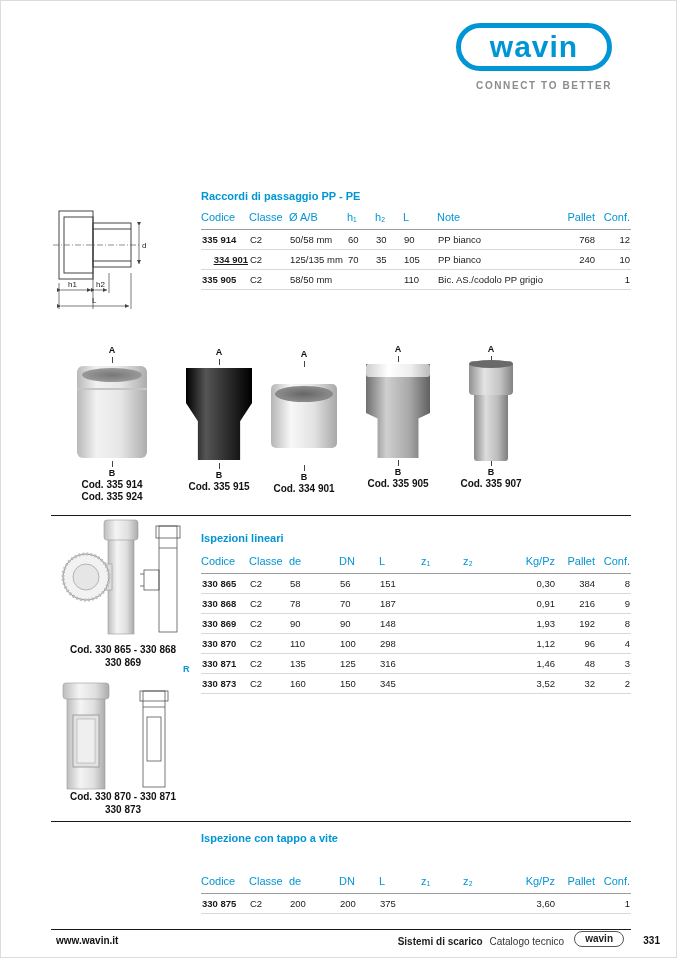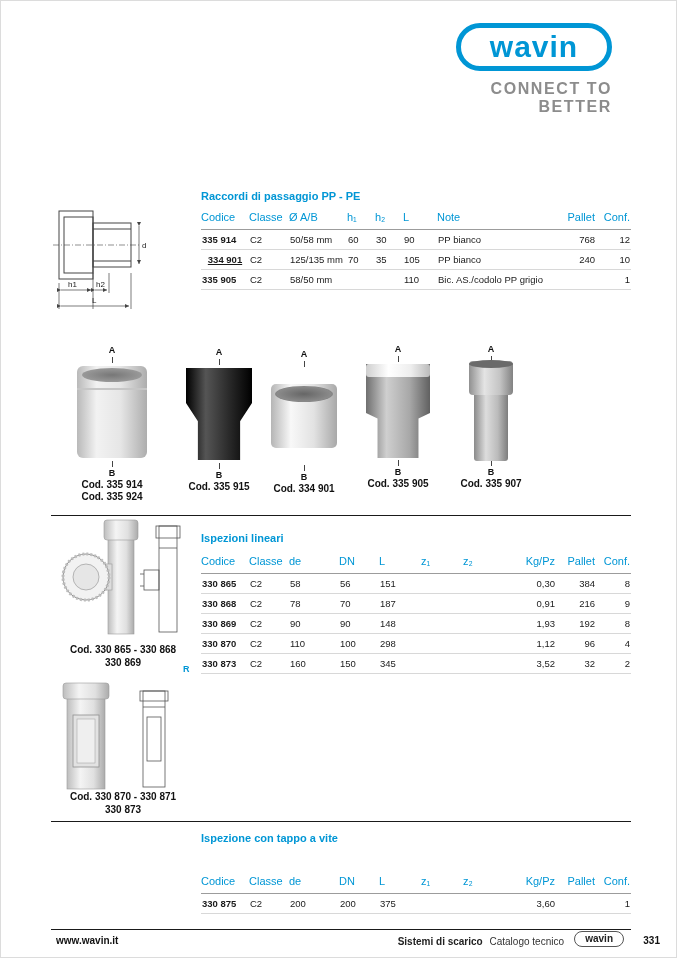--- a/index.html
+++ b/index.html
@@ -6,21 +6,21 @@
   *{ margin:0; padding:0; box-sizing:border-box; }
   body{ background:#ededed; font-family:"Liberation Sans", sans-serif; }
   .page{ position:relative; width:677px; height:958px; margin:0 auto; background:#fff;
          border:1px solid #dcdcdc; overflow:hidden; }
 
   
   .brand{ position:absolute; top:22px; left:455px; width:156px; }
   .logo{ height:48px; border:5px solid var(--blue); border-radius:26px;
          display:flex; align-items:center; justify-content:center; }
   .logo-text{ color:var(--blue); font-weight:bold; font-size:30px; letter-spacing:1px; }
-  .tagline{ margin-top:9px; text-align:right; color:var(--gray); font-size:16px;
+  .tagline{ margin-top:9px; text-align:right; color:var(--gray); font-size:10px;
             font-weight:bold; letter-spacing:1.6px; }
 
   
   .section-title{ position:absolute; left:200px; color:var(--blue); font-size:11px; font-weight:bold; }
   .st1{ top:189px; } .st2{ top:531px; } .st3{ top:831px; }
 
   
   .cat-table{ position:absolute; left:200px; width:430px; border-collapse:collapse;
               table-layout:fixed; font-size:9.5px; color:#1a1a1a; }
   .cat-table th{ color:var(--blue); font-weight:normal; text-align:left;
@@ -178,21 +178,21 @@
           <td style="text-align: left;">C2</td>
           <td style="text-align: left;">50/58 mm</td>
           <td style="text-align: left;">60</td>
           <td style="text-align: left;">30</td>
           <td style="text-align: left;">90</td>
           <td style="text-align: left;">PP bianco</td>
           <td style="text-align: right;">768</td>
           <td style="text-align: right;">12</td>
         </tr>
         <tr>
-          <td class="code-cell" style="text-align: center; text-decoration: underline;">334 901</td>
+          <td class="code-cell" style="text-align: right; text-decoration: underline;">334 901</td>
           <td style="text-align: left;">C2</td>
           <td style="text-align: left;">125/135 mm</td>
           <td style="text-align: left;">70</td>
           <td style="text-align: left;">35</td>
           <td style="text-align: left;">105</td>
           <td style="text-align: left;">PP bianco</td>
           <td style="text-align: right;">240</td>
           <td style="text-align: right;">10</td>
         </tr>
         <tr>
@@ -379,20 +379,32 @@
           <td style="text-align: left;">110</td>
           <td style="text-align: left;">100</td>
           <td style="text-align: left;">298</td>
           <td style="text-align: left;"></td>
           <td style="text-align: left;"></td>
           <td style="text-align: right;">1,12</td>
           <td style="text-align: right;">96</td>
           <td style="text-align: right;">4</td>
         </tr>
         <tr>
+          <td class="code-cell" style="text-align: left;">330 871</td>
+          <td style="text-align: left;">C2</td>
+          <td style="text-align: left;">135</td>
+          <td style="text-align: left;">125</td>
+          <td style="text-align: left;">316</td>
+          <td style="text-align: left;"></td>
+          <td style="text-align: left;"></td>
+          <td style="text-align: right;">1,46</td>
+          <td style="text-align: right;">48</td>
+          <td style="text-align: right;">3</td>
+        </tr>
+        <tr>
           <td class="code-cell" style="text-align: left;">330 873</td>
           <td style="text-align: left;">C2</td>
           <td style="text-align: left;">160</td>
           <td style="text-align: left;">150</td>
           <td style="text-align: left;">345</td>
           <td style="text-align: left;"></td>
           <td style="text-align: left;"></td>
           <td style="text-align: right;">3,52</td>
           <td style="text-align: right;">32</td>
           <td style="text-align: right;">2</td>

